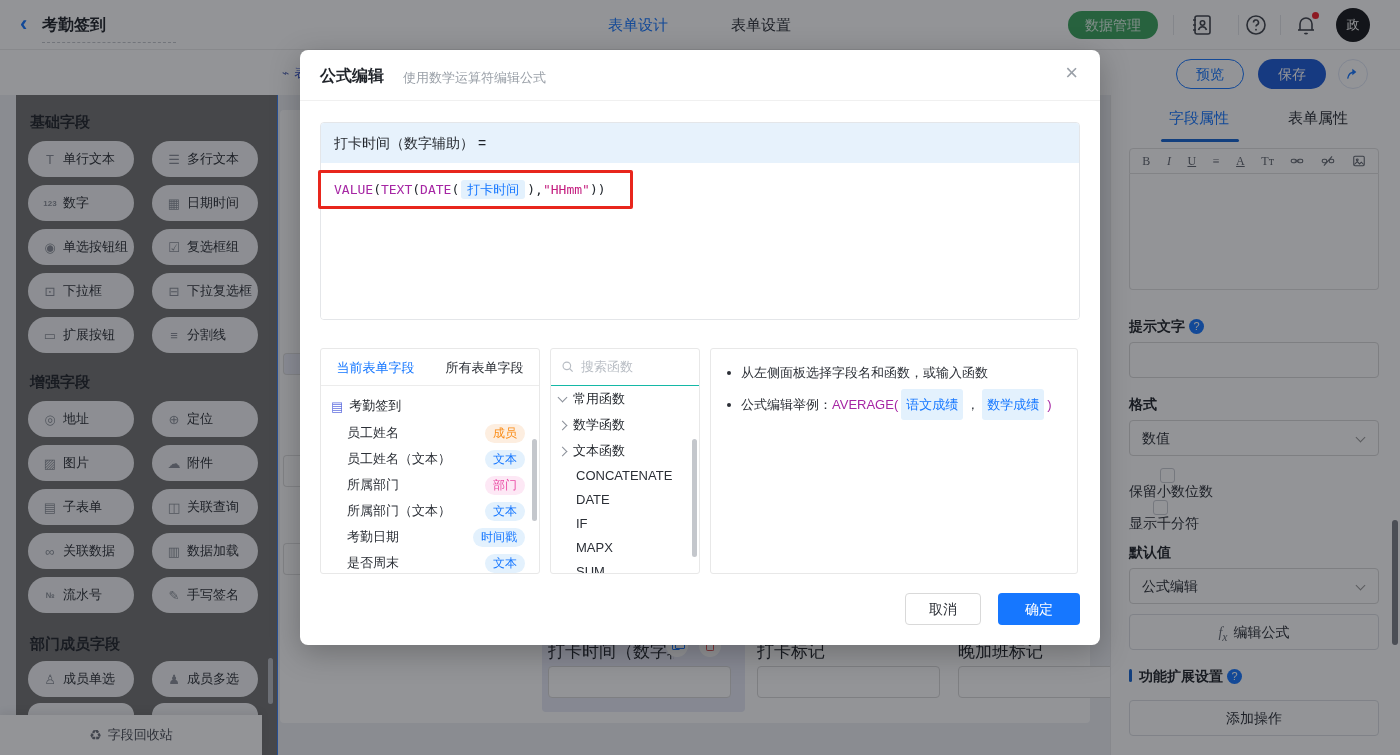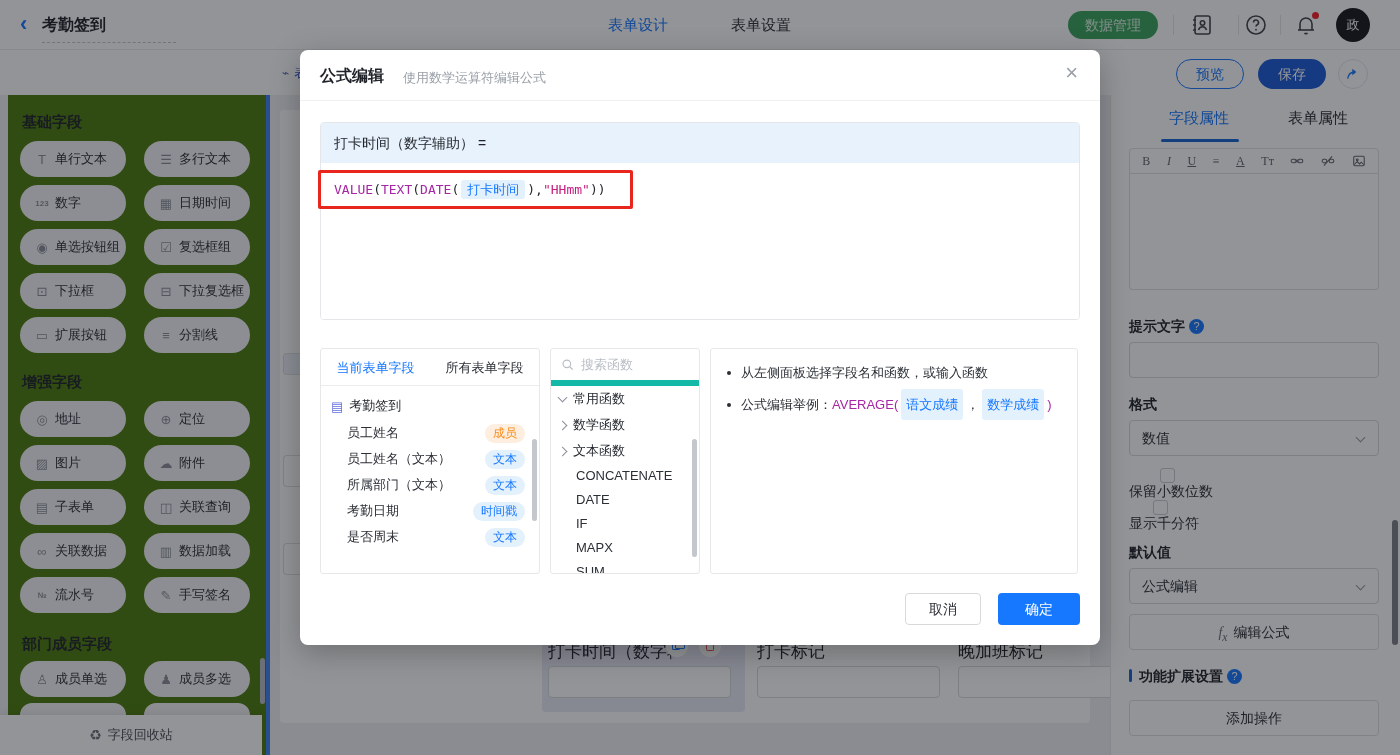--- a/index.html
+++ b/index.html
@@ -24,21 +24,21 @@
   #toolbar2 { position:absolute; left:262px; top:50px; width:1138px; height:45px; background:#fff; z-index:1; }
   #toolbar2-left { position:absolute; left:0; top:50px; width:262px; height:45px; background:#fff; z-index:1; }
   .tb-link { position:absolute; top:14px; font-size:13px; color:#3a57c8; white-space:nowrap; cursor:pointer; }
   .tb-link .ic { margin-right:5px; color:#5a6db8; font-size:12px; }
   .btn-preview { position:absolute; left:1176px; top:59px; width:68px; height:30px; border:1px solid #1677ff; color:#1677ff; background:#fff; border-radius:16px; font-size:14px; text-align:center; line-height:28px; z-index:1; cursor:pointer; }
   .btn-save { position:absolute; left:1258px; top:59px; width:68px; height:30px; background:#1d5cd7; color:#fff; border-radius:16px; font-size:14px; text-align:center; line-height:30px; z-index:1; cursor:pointer; }
   .btn-share { position:absolute; left:1338px; top:59px; width:30px; height:30px; background:#fff; border:1px solid #dfe6f5; border-radius:50%; z-index:1; cursor:pointer; }
   .btn-share svg { width:16px; height:16px; margin:6px; }
 
   
-  #sidebar { position:absolute; left:8px; top:95px; width:262px; height:660px; background:#4d7c0f; border-right:4px solid #3b82f6; z-index:1; }
+  #sidebar { position:absolute; left:16px; top:95px; width:262px; height:660px; background:#737373; border-right:1px solid #3b82f6; z-index:1; }
   .side-title { position:absolute; left:14px; font-size:15px; font-weight:bold; color:#1f2329; }
   .fld-btn { position:absolute; width:106px; height:36px; background:#f4f5f7; border-radius:18px; font-size:13px; color:#2b2f36; display:flex; align-items:center; padding-left:13px; cursor:grab; }
   .fld-btn .fic { width:18px; color:#8a8f99; font-size:13px; margin-right:4px; text-align:center; flex:none; }
   .fld-btn .fic.small { font-size:8px; font-weight:bold; letter-spacing:0; }
   .fld-btn .flabel { white-space:nowrap; overflow:hidden; }
   .side-scroll { position:absolute; left:252px; top:563px; width:5px; height:46px; background:#b9bcc2; border-radius:3px; }
   .side-frag { position:absolute; width:106px; height:12px; background:#f4f5f7; border-radius:18px 18px 0 0; }
   #recycle-bar { position:absolute; left:0; top:715px; width:262px; height:40px; background:#fff; box-shadow:0 -3px 8px rgba(0,0,0,.07); z-index:2; display:flex; align-items:center; justify-content:center; font-size:13px; color:#4a4e57; cursor:pointer; }
   #recycle-bar .ric { margin-right:6px; color:#6a6f78; font-size:14px; }
 
@@ -117,21 +117,21 @@
   .v-tabs { height:37px; border-bottom:1px solid #ececec; display:flex; }
   .v-tab { flex:1; text-align:center; line-height:37px; font-size:13px; color:#2b2f36; cursor:pointer; }
   .v-tab.active { color:#1677ff; }
   .v-root { height:28px; display:flex; align-items:center; padding-left:10px; font-size:13px; color:#1f2329; margin-top:6px; }
   .v-root .doc { color:#6472e0; margin-right:6px; font-size:13px; }
   .v-row { height:26px; display:flex; align-items:center; padding:0 14px 0 26px; font-size:13px; color:#2b2f36; cursor:pointer; }
   .v-row .vname { flex:1; white-space:nowrap; overflow:hidden; }
   .v-badge { font-size:12px; border-radius:10px; padding:1px 8px; flex:none; }
   .v-scroll { position:absolute; right:2px; top:90px; width:5px; height:82px; background:#c4c7cc; border-radius:3px; }
 
-  .fn-search { height:37px; border-bottom:6px solid #14b8a6; display:flex; align-items:center; padding-left:10px; }
+  .fn-search { height:37px; border-bottom:1px solid #14b8a6; display:flex; align-items:center; padding-left:10px; }
   .fn-search svg { width:14px; height:14px; margin-right:6px; }
   .fn-search .ph { font-size:13px; color:#b8bdc4; }
   .fn-group { height:26px; display:flex; align-items:center; padding-left:8px; font-size:13px; color:#1f2329; cursor:pointer; }
   .fn-group .chev { border-color:#8a8f99; margin-right:7px; }
   .fn-group .chev.open { transform:rotate(45deg); margin-top:-3px; }
   .fn-group .chev.closed { transform:rotate(-45deg); }
   .fn-row { height:24px; line-height:24px; padding-left:25px; font-size:13px; color:#2b2f36; cursor:pointer; }
   .fn-scroll { position:absolute; right:2px; top:90px; width:5px; height:118px; background:#c4c7cc; border-radius:3px; }
 
   .hint-row { display:flex; font-size:13px; color:#2b2f36; margin:0 0 12px 0; line-height:20px; }
@@ -444,20 +444,24 @@
     <div>
         <div class="v-row">
         <span class="vname">员工姓名</span>
         <span class="v-badge" style="color: rgb(250, 140, 22); background: rgb(253, 238, 224);">成员</span>
       </div>
         <div class="v-row">
         <span class="vname">员工姓名（文本）</span>
         <span class="v-badge" style="color: rgb(22, 119, 255); background: rgb(227, 241, 253);">文本</span>
       </div>
         <div class="v-row">
+        <span class="vname">所属部门</span>
+        <span class="v-badge" style="color: rgb(235, 75, 165); background: rgb(253, 232, 245);">部门</span>
+      </div>
+        <div class="v-row">
         <span class="vname">所属部门（文本）</span>
         <span class="v-badge" style="color: rgb(22, 119, 255); background: rgb(227, 241, 253);">文本</span>
       </div>
         <div class="v-row">
         <span class="vname">考勤日期</span>
         <span class="v-badge" style="color: rgb(22, 119, 255); background: rgb(227, 241, 253);">时间戳</span>
       </div>
         <div class="v-row">
         <span class="vname">是否周末</span>
         <span class="v-badge" style="color: rgb(22, 119, 255); background: rgb(227, 241, 253);">文本</span>

